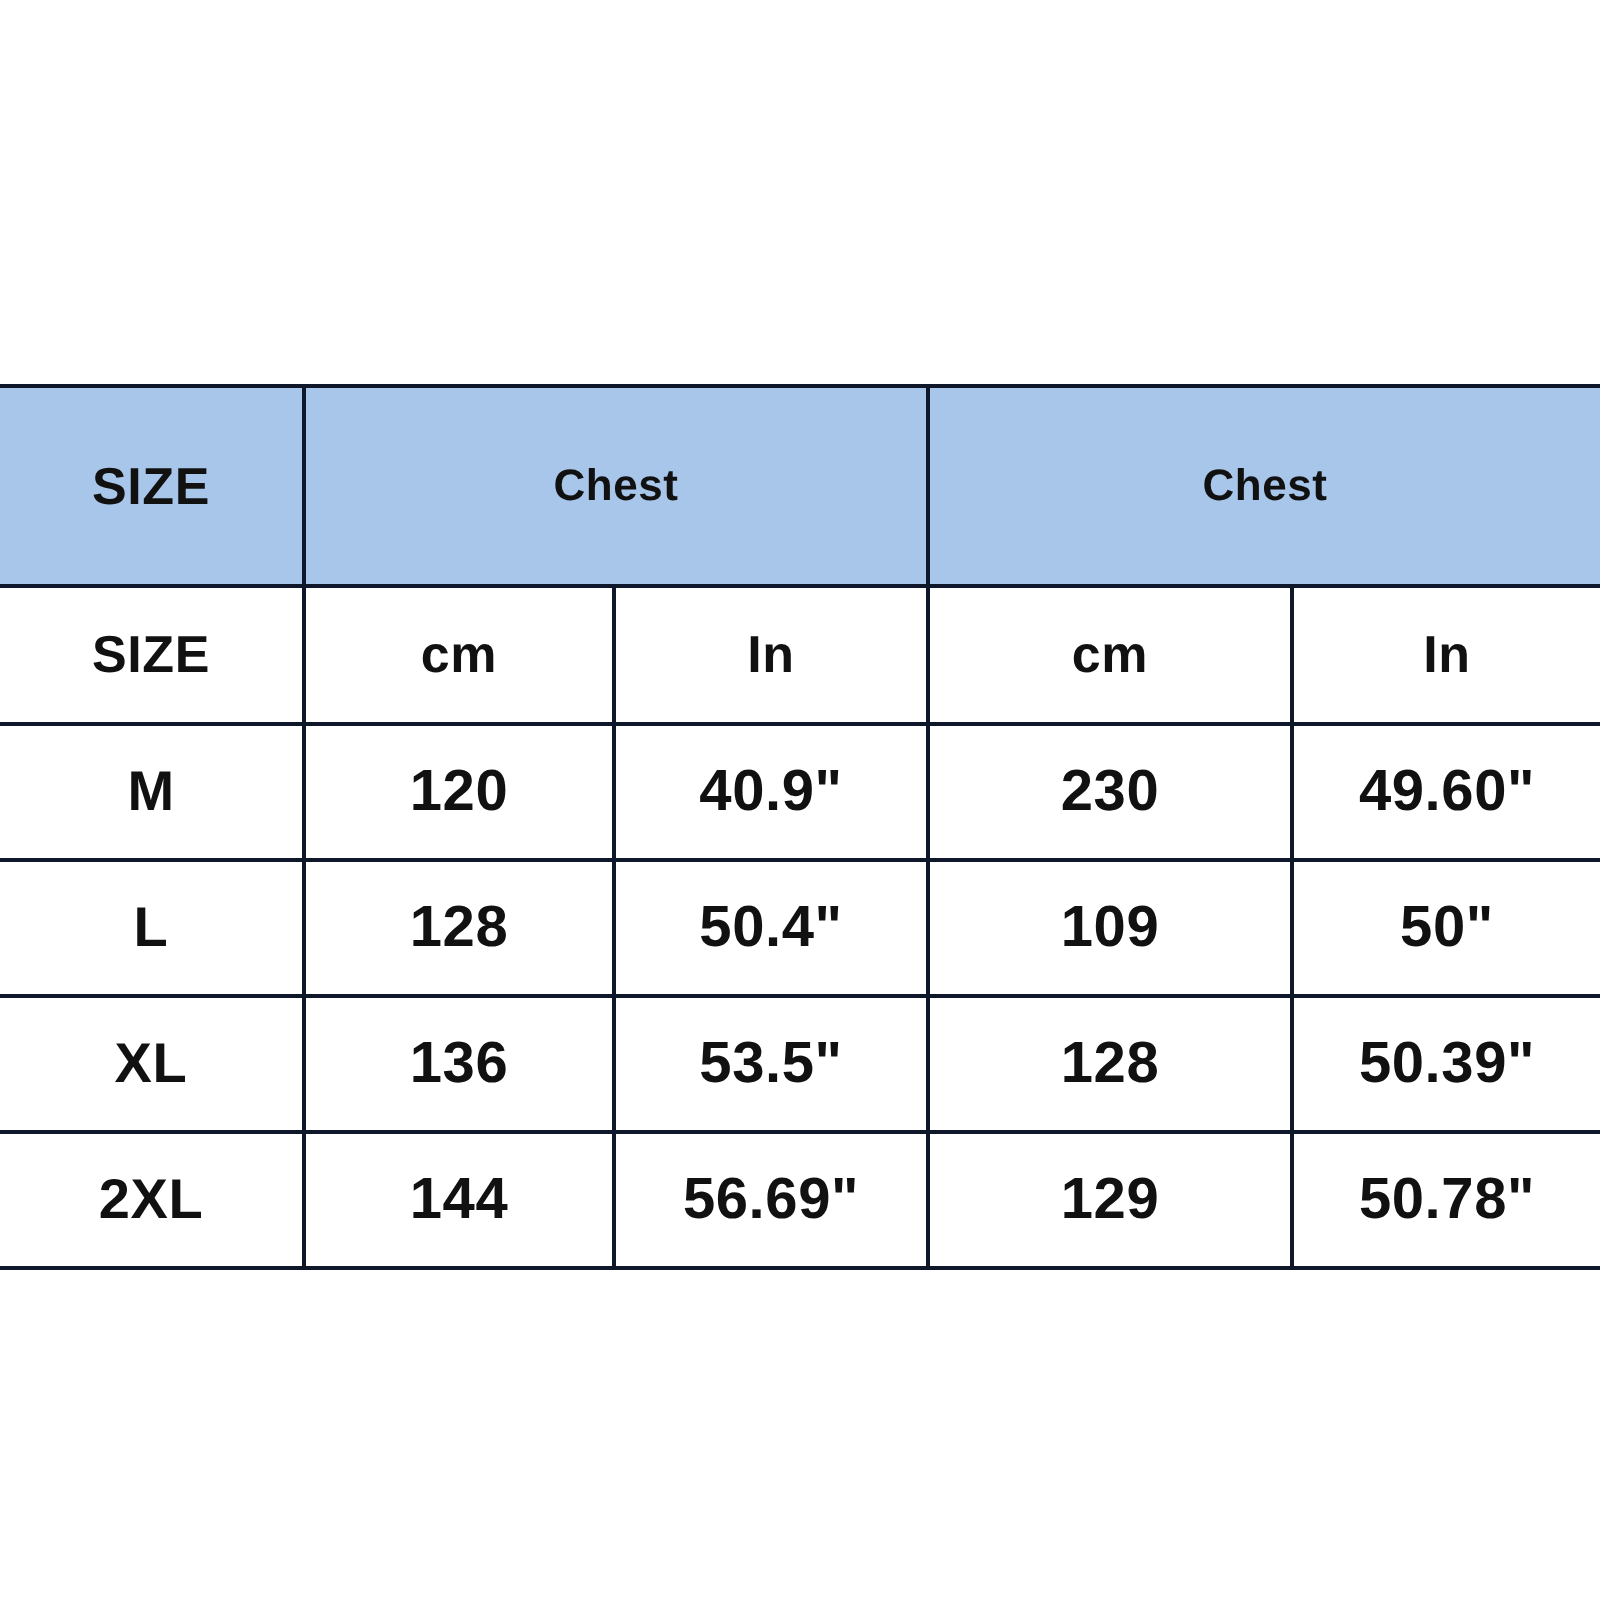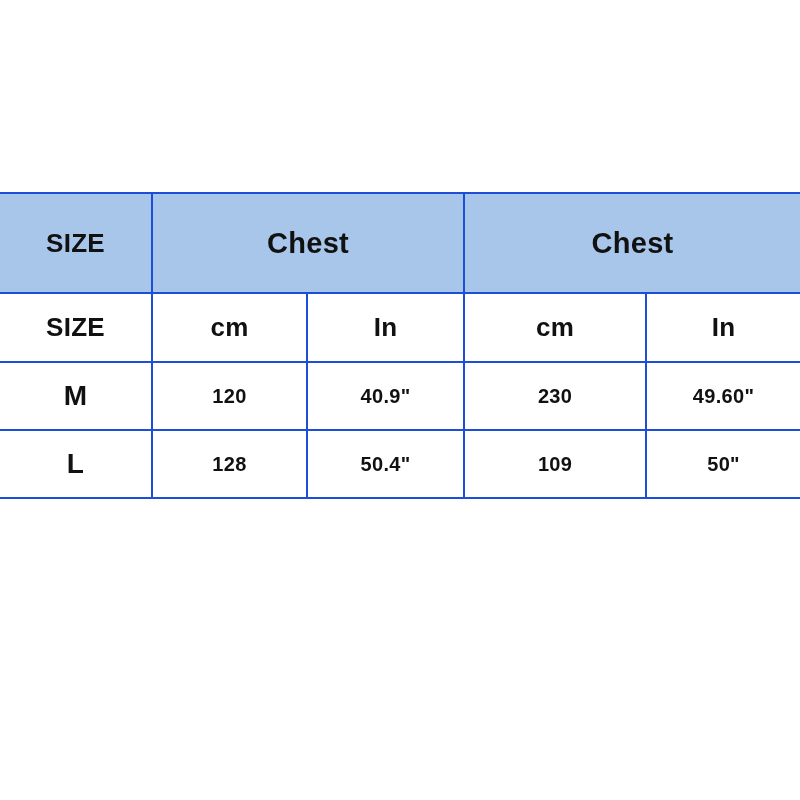--- a/index.html
+++ b/index.html
@@ -25,49 +25,49 @@
     top: 192px;
     width: 800px;
   }
   table.size-chart {
     border-collapse: collapse;
     table-layout: fixed;
     width: 800px;
     background: #ffffff;
   }
   table.size-chart td {
-    border: 2px solid #1d4ed8;
+    border: 2px solid #0f172a;
     text-align: center;
     vertical-align: middle;
     color: #111111;
     font-weight: bold;
     letter-spacing: 0.3px;
   }
   
   col.c0 { width: 152px; }
   col.c1 { width: 155px; }
   col.c2 { width: 157px; }
   col.c3 { width: 182px; }
   col.c4 { width: 154px; }
 
   tr.head-row td {
     background: #a8c6ea;
     height: 96px;
-    font-size: 29px;
+    font-size: 22px;
   }
   tr.head-row td.size-head {
     font-size: 26px;
   }
   tr.sub-row td {
     height: 65px;
     font-size: 26px;
   }
   tr.data-row td {
     height: 64px;
-    font-size: 20px;
+    font-size: 29px;
   }
   tr.data-row td.size-cell {
     font-size: 28px;
   }
   
   table.size-chart tr td:first-child {
     border-left: none;
   }
   table.size-chart tr td:last-child {
     border-right: none;
@@ -106,16 +106,30 @@
           <td>230</td>
           <td>49.60"</td>
         </tr>
         <tr class="data-row">
           <td class="size-cell">L</td>
           <td>128</td>
           <td>50.4"</td>
           <td>109</td>
           <td>50"</td>
         </tr>
+        <tr class="data-row">
+          <td class="size-cell">XL</td>
+          <td>136</td>
+          <td>53.5"</td>
+          <td>128</td>
+          <td>50.39"</td>
+        </tr>
+        <tr class="data-row">
+          <td class="size-cell">2XL</td>
+          <td>144</td>
+          <td>56.69"</td>
+          <td>129</td>
+          <td>50.78"</td>
+        </tr>
       </tbody>
     </table>
   </div>
 </div>
 
 </body></html>

